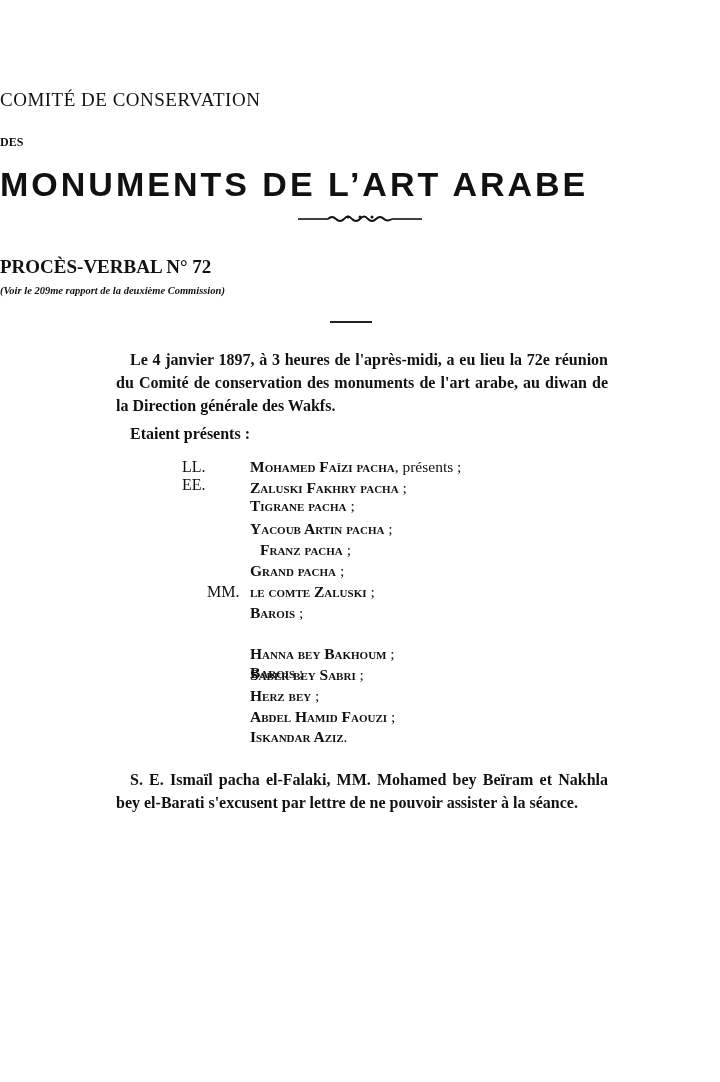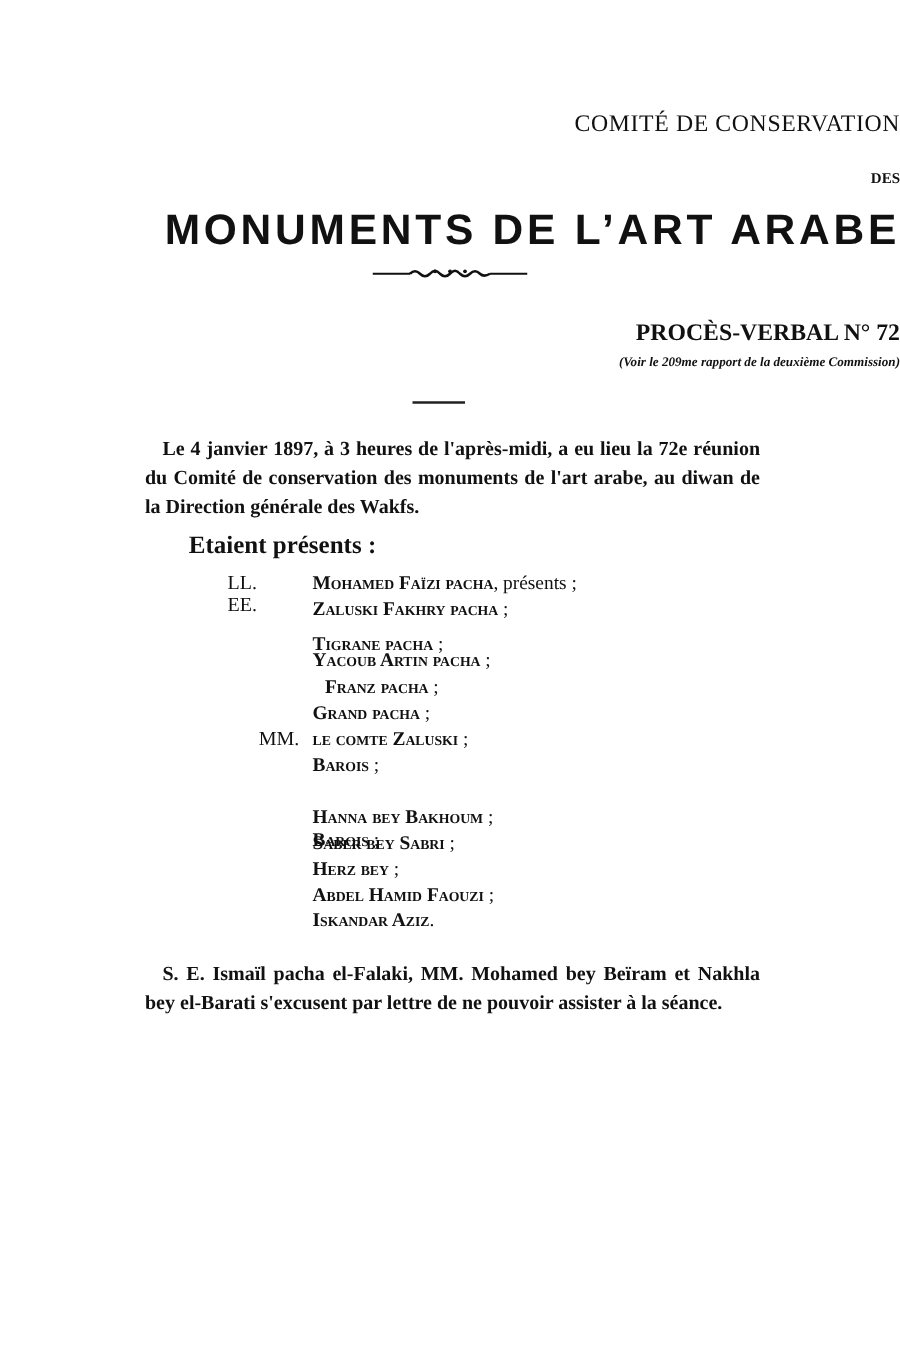--- a/index.html
+++ b/index.html
@@ -1,29 +1,29 @@
 <!DOCTYPE html>
 <html><head>
 <meta charset="utf-8">
 <style>
   html, body { margin: 0; padding: 0; background: #ffffff; }
   body { width: 720px; height: 1082px; position: relative; overflow: hidden; color: #111; font-family: "DejaVu Serif", "Liberation Serif", serif; }
   .abs { position: absolute; }
-  .center { left: 0; width: 720px; text-align: right; }
+  .center { left: 0; width: 720px; text-align: left; }
   .h-comite { top: 89px; font-family: "Liberation Serif", serif; font-size: 19px; letter-spacing: 0.5px; }
   .h-des { top: 135px; font-family: "Liberation Serif", serif; font-size: 12px; font-weight: bold; }
   .h-main { top: 165px; font-family: "Liberation Sans", sans-serif; font-size: 34px; font-weight: bold; letter-spacing: 3px; }
   .orn { top: 214px; left: 298px; width: 124px; height: 10px; }
   .pv { top: 256px; font-family: "Liberation Serif", serif; font-size: 19px; font-weight: bold; }
   .note { top: 285px; font-family: "Liberation Serif", serif; font-size: 10.5px; font-style: italic; font-weight: bold; }
   .rule { top: 321px; left: 330px; width: 42px; height: 2px; background: #222; }
   .para { left: 116px; width: 492px; font-family: "Liberation Serif", serif; font-size: 16px; font-weight: bold; line-height: 23px; text-align: justify; }
   .para .ind { display: inline-block; width: 14px; }
   .p1 { top: 348px; }
-  .presents { top: 425px; left: 130px; font-family: "Liberation Serif", serif; font-size: 20px; font-weight: bold; margin-left: 21px; }
+  .presents { top: 425px; left: 130px; font-family: "Liberation Serif", serif; font-size: 16px; font-weight: bold; }
   .list { left: 0; top: 458px; font-family: "Liberation Serif", serif; font-size: 15.5px; font-weight: bold; }
   .row { position: absolute; white-space: nowrap; }
   .lbl { position: absolute; font-weight: normal; font-size: 16px; }
   .sc { font-variant: small-caps; }
   .pres { font-weight: normal; }
   .p2 { top: 768px; }
 </style>
 </head>
 <body>
 
@@ -46,21 +46,21 @@
 
 <div class="abs para p1"><span class="ind"></span><span>Le 4 janvier 1897, à 3 heures de l'après-midi, a eu lieu la 72e réunion du Comité de conservation des monuments de l'art arabe, au diwan de la Direction générale des Wakfs.</span></div>
 
 <div class="abs presents">Etaient présents :</div>
 
 <div class="abs list" id="attendee-list">
   <span class="lbl" style="left:182px; top:0px;">LL. EE.</span>
   <span class="lbl" style="left:207px; top:125px;">MM.</span>
 <div class="row" style="left: 250px; top: 0px;"><span class="sc">Mohamed Faïzi pacha</span><span class="pres">, présents ;</span></div>
     <div class="row" style="left: 250px; top: 20.8px;"><span class="sc">Zaluski Fakhry pacha</span><span class="pres"> ;</span></div>
-    <div class="row" style="left: 250px; top: 49px;"><span class="sc">Tigrane pacha</span><span class="pres"> ;</span></div>
+    <div class="row" style="left: 250px; top: 39px;"><span class="sc">Tigrane pacha</span><span class="pres"> ;</span></div>
     <div class="row" style="left: 250px; top: 62.4px;"><span class="sc">Yacoub Artin pacha</span><span class="pres"> ;</span></div>
     <div class="row" style="left: 260px; top: 83.2px;"><span class="sc">Franz pacha</span><span class="pres"> ;</span></div>
     <div class="row" style="left: 250px; top: 104px;"><span class="sc">Grand pacha</span><span class="pres"> ;</span></div>
     <div class="row" style="left: 250px; top: 124.8px;"><span class="sc">le comte Zaluski</span><span class="pres"> ;</span></div>
     <div class="row" style="left: 250px; top: 145.6px;"><span class="sc">Barois</span><span class="pres"> ;</span></div>
     <div class="row" style="left: 250px; top: 166.4px; margin-top: 40px;"><span class="sc">Barois</span><span class="pres"> ;</span></div>
     <div class="row" style="left: 250px; top: 187.2px;"><span class="sc">Hanna bey Bakhoum</span><span class="pres"> ;</span></div>
     <div class="row" style="left: 250px; top: 208px;"><span class="sc">Saber bey Sabri</span><span class="pres"> ;</span></div>
     <div class="row" style="left: 250px; top: 228.8px;"><span class="sc">Herz bey</span><span class="pres"> ;</span></div>
     <div class="row" style="left: 250px; top: 249.6px;"><span class="sc">Abdel Hamid Faouzi</span><span class="pres"> ;</span></div>

